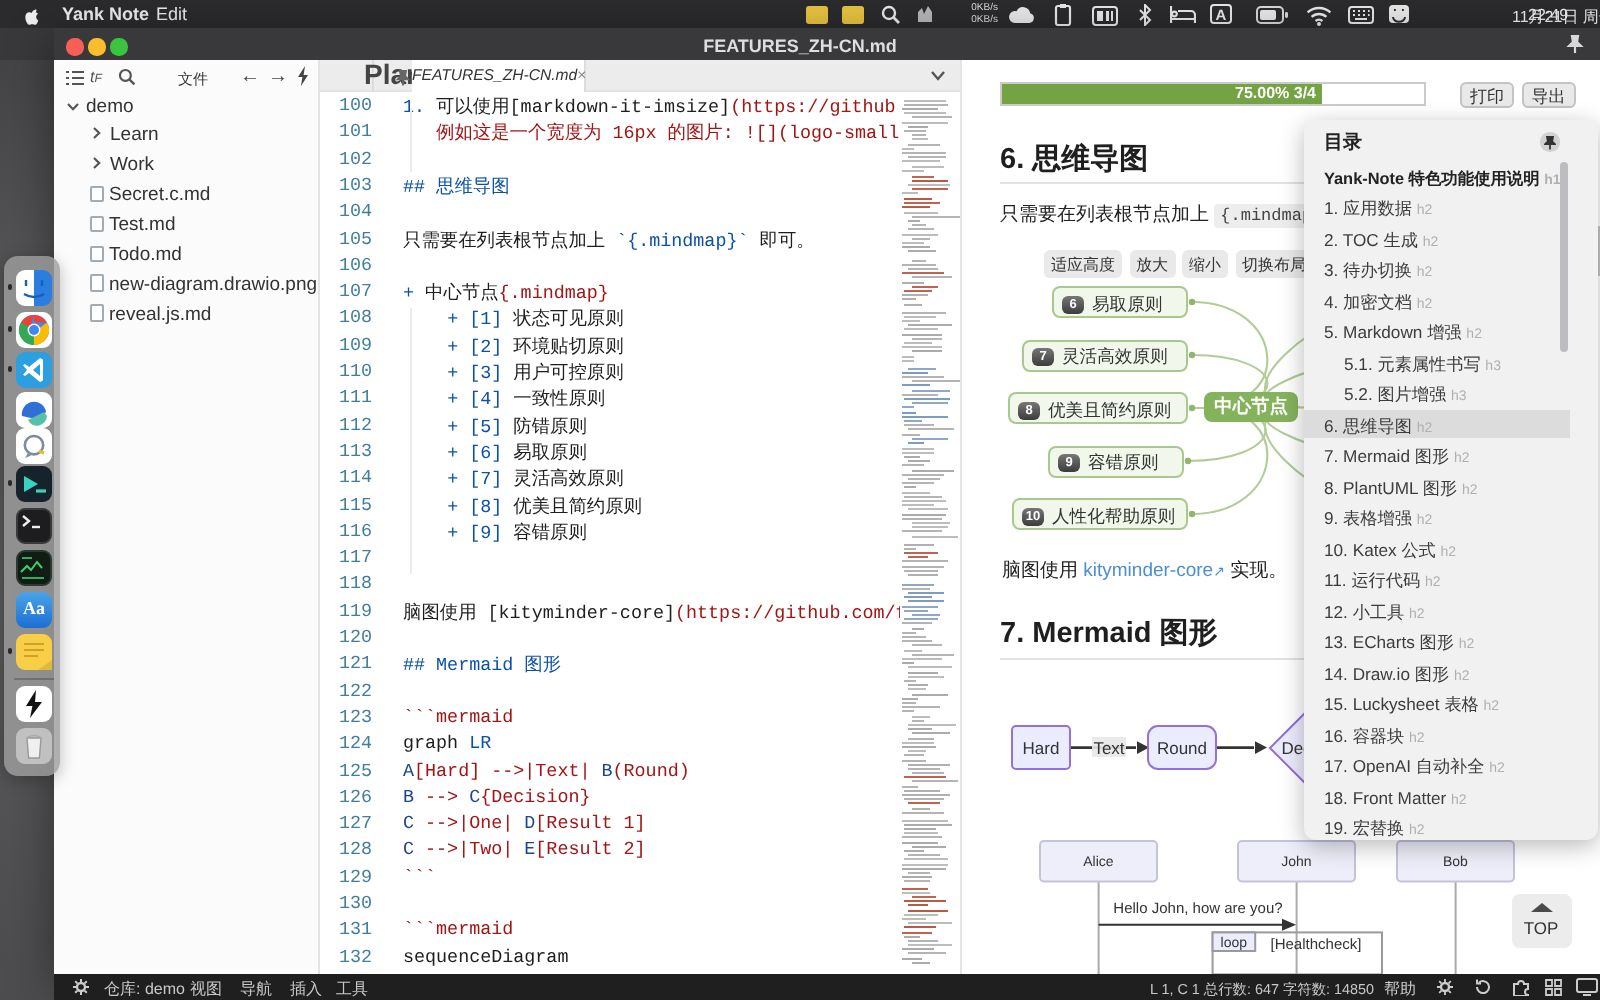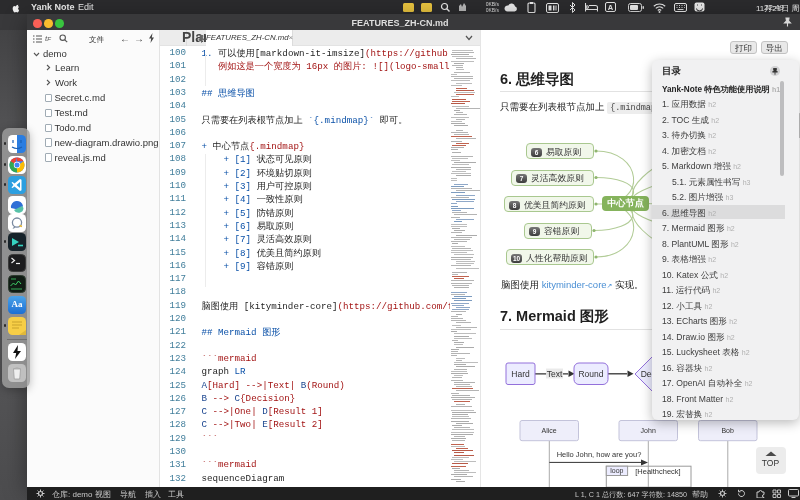--- a/index.html
+++ b/index.html
@@ -411,25 +411,29 @@
 <div class="mm" style="left:2px;top:422.0px;width:8px;background:#ababab;"></div>
 <div class="mm" style="left:4px;top:424.2px;width:15px;background:#b4b4b4;"></div>
 <div class="mm" style="left:4px;top:426.4px;width:22px;background:#bdbdbd;"></div>
 <div class="mm" style="left:1px;top:428.6px;width:16px;background:#ababab;"></div>
 <div class="mm" style="left:4px;top:430.8px;width:19px;background:#b4b4b4;"></div>
 <div class="mm" style="left:1px;top:433.0px;width:10px;background:#ababab;"></div>
 <div class="mm" style="left:6px;top:435.2px;width:9px;background:#ababab;"></div>
 </div>
 </div>
 <div id="preview">
+<div class="abs" style="left:19px;top:10.8px;width:213px;height:12px;background:#fff;border:1px solid #cbcbcb;">
+        <div class="abs" style="left:0;top:0;width:160px;height:10px;background:#74a343;color:#fff;font-size:8px;font-weight:bold;text-align:right;line-height:10px;padding-right:3px;">75.00% 3/4</div>
+      </div>
 <div class="abs" style="left:249px;top:10.5px;width:27px;height:13.5px;background:#e9e9e9;border:1px solid #c4c4c4;border-radius:3px;font-size:8.5px;color:#333;text-align:center;line-height:12px;">打印</div>
 <div class="abs" style="left:279.5px;top:10.5px;width:27.5px;height:13.5px;background:#e9e9e9;border:1px solid #c4c4c4;border-radius:3px;font-size:8.5px;color:#333;text-align:center;line-height:12px;">导出</div>
 <div class="abs" style="left:19px;top:40px;font-size:14.5px;font-weight:bold;color:#1f1f1f;">6. 思维导图</div>
 <div class="abs" style="left:19px;top:60.5px;width:292px;height:1px;background:#e2e2e2;"></div>
 <div class="abs" style="left:19px;top:70.5px;white-space:nowrap;">只需要在列表根节点加上 <span style="font-family:'Liberation Mono',monospace;font-size:8.5px;background:#ededed;border-radius:2px;padding:1px 3px;color:#444;">{.mindmap}</span> 即可。</div>
+<div class="abs" style="left:41px;top:95px;white-space:nowrap;font-size:8px;"><span class="chip" style="padding:1.5px 3.5px;margin-right:3.5px;">适应高度</span><span class="chip" style="padding:1.5px 3.5px;margin-right:3.5px;">放大</span><span class="chip" style="padding:1.5px 3.5px;margin-right:3.5px;">缩小</span><span class="chip" style="padding:1.5px 3.5px;">切换布局</span></div>
 <svg class="abs" style="left:0;top:0;" width="320" height="330" viewBox="0 0 320 330">
 <path d="M 115 121 C 161 121, 167 173.5, 121 173.5" fill="none" stroke="#b2cc97" stroke-width="1.05"></path>
 <path d="M 115 147.5 C 161 147.5, 167 173.5, 121 173.5" fill="none" stroke="#b2cc97" stroke-width="1.05"></path>
 <path d="M 115 174 C 161 174, 167 173.5, 121 173.5" fill="none" stroke="#b2cc97" stroke-width="1.05"></path>
 <path d="M 113 200.5 C 159 200.5, 167 173.5, 121 173.5" fill="none" stroke="#b2cc97" stroke-width="1.05"></path>
 <path d="M 115 227 C 161 227, 167 173.5, 121 173.5" fill="none" stroke="#b2cc97" stroke-width="1.05"></path>
 <path d="M 169 173.5 C 123 173.5, 177 121, 223 121" fill="none" stroke="#b2cc97" stroke-width="1.05"></path>
 <path d="M 169 173.5 C 123 173.5, 177 147.5, 223 147.5" fill="none" stroke="#b2cc97" stroke-width="1.05"></path>
 <path d="M 169 173.5 C 123 173.5, 177 174, 223 174" fill="none" stroke="#b2cc97" stroke-width="1.05"></path>
 <path d="M 169 173.5 C 123 173.5, 177 200.5, 223 200.5" fill="none" stroke="#b2cc97" stroke-width="1.05"></path>

